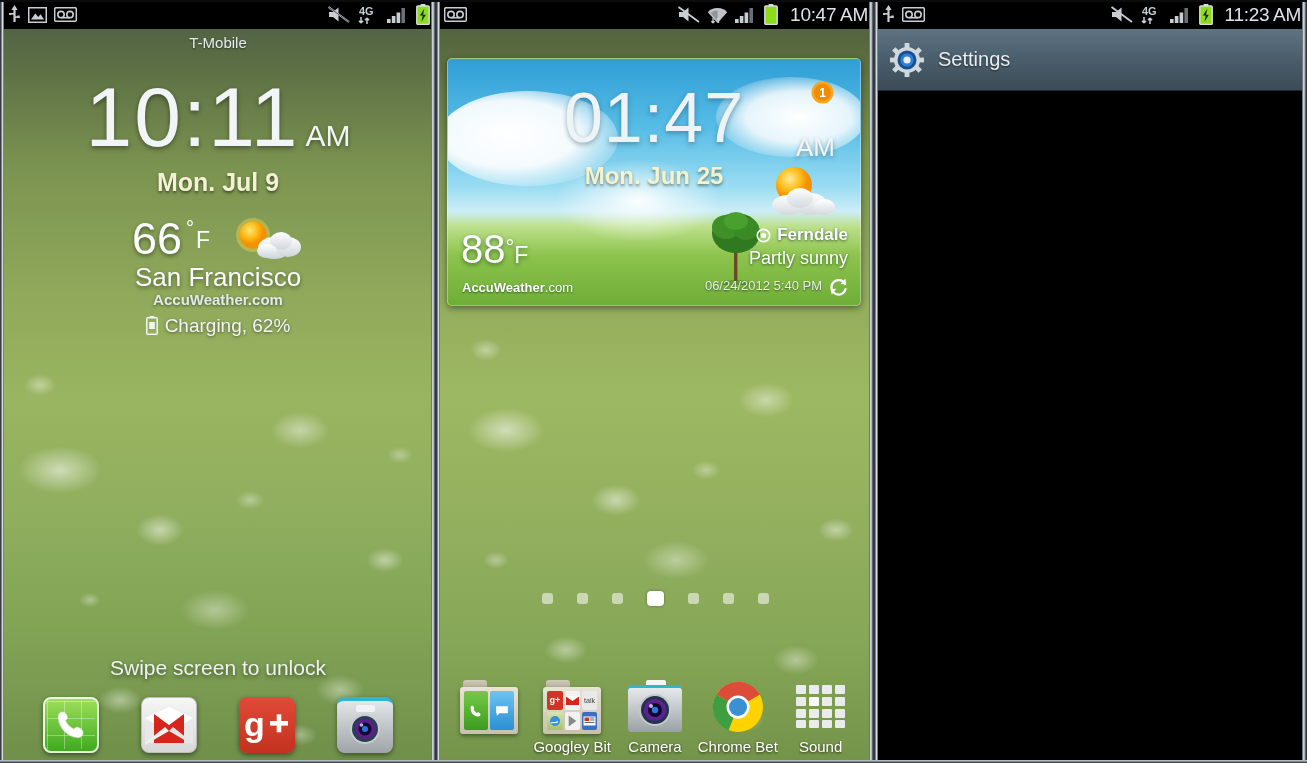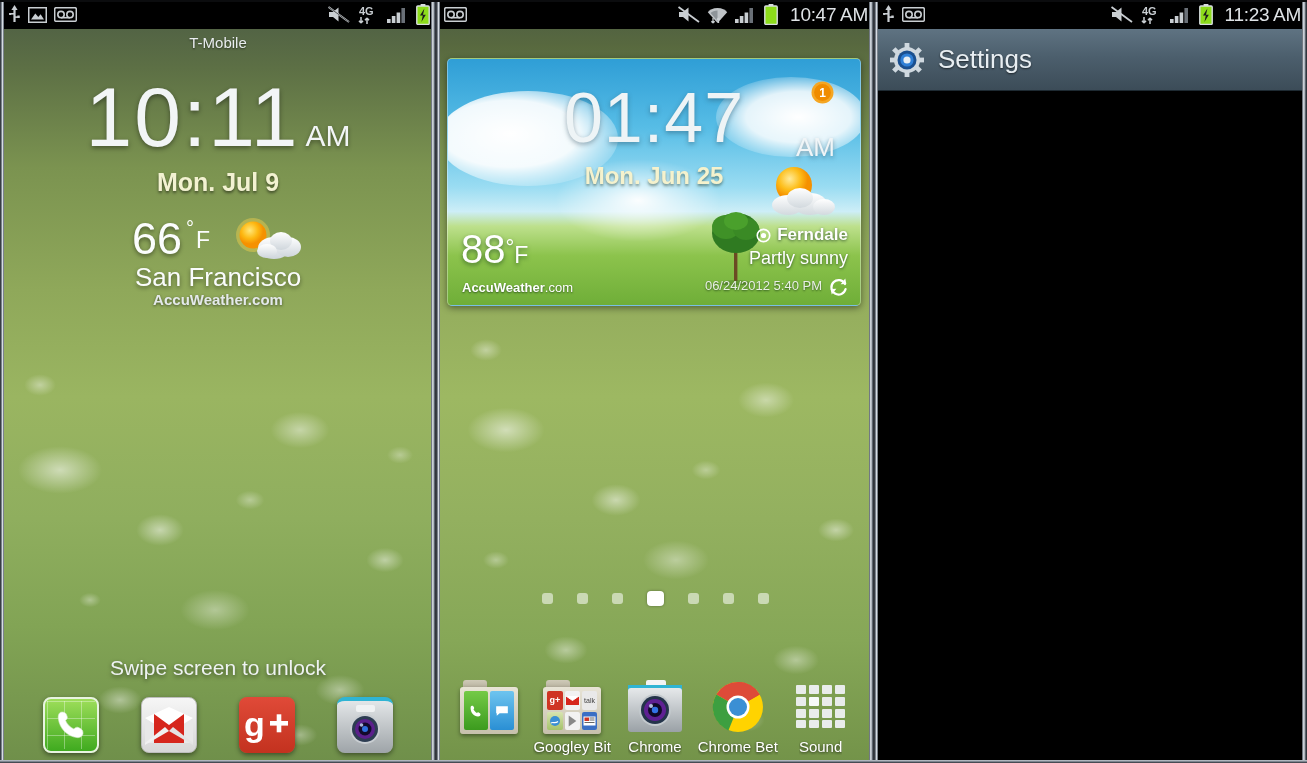--- a/index.html
+++ b/index.html
@@ -163,21 +163,21 @@
   .folder-body { position:absolute; left:0; top:7px; width:58px; height:47px; border-radius:3px;
     background:linear-gradient(to bottom,#e8e4d6,#c6c0ac); box-shadow:0 2px 4px rgba(0,0,0,.4);
     padding:4px; display:grid; gap:2px; }
   .mini { border-radius:2px; }
 
   
   .settings-root { position:absolute; inset:0; background:#000; z-index:5; }
   .settings-header { position:absolute; top:29px; left:0; right:0; height:62px;
     background:linear-gradient(to bottom,#5f7382 0%,#4c5f6d 45%,#3c4c58 100%);
     border-bottom:1px solid #1e2a32; display:flex; align-items:center; padding-left:16px; gap:14px; z-index:20; }
-  .settings-title { color:#e8eef2; font-size:26px; text-shadow:0 1px 2px rgba(0,0,0,.6);text-align:center; }
+  .settings-title { color:#e8eef2; font-size:20px; text-shadow:0 1px 2px rgba(0,0,0,.6);text-align:center; }
   .settings-list { position:absolute; top:91px; left:0; right:0; bottom:0; overflow:hidden; background:#000; }
   .sec-head { height:33px; background:linear-gradient(to bottom,#3b4a55,#2e3b45);
     border-top:1px solid #4c5d69; border-bottom:1px solid #151c21;
     display:flex; align-items:center; padding-left:17px; }
   .sec-head span { color:#cdd7de; font-size:17px; }
   .srow { height:77px; display:flex; align-items:center; padding-left:17px;
     border-bottom:1px solid #20242a; background:#000; position:relative; }
   .srow-icon { width:31px; height:31px; flex:0 0 31px; display:flex; align-items:center; justify-content:center; }
   .srow-label { margin-left:26px; color:#e9ecef; font-size:25px; }
   .srow.noicon .srow-label { margin-left:57px; }
@@ -298,20 +298,30 @@
               <ellipse cx="48" cy="34" rx="16" ry="11" fill="url(#cg1)"></ellipse>
               <ellipse cx="62" cy="33" rx="13" ry="10" fill="url(#cg1)"></ellipse>
               <ellipse cx="55" cy="27" rx="11" ry="9" fill="url(#cg1)"></ellipse>
               <ellipse cx="41" cy="37" rx="10" ry="7" fill="url(#cg1)"></ellipse>
             </g>
           </svg>
         </span>
       </div>
       <div class="lock-city">San Francisco</div>
       <div class="lock-src">AccuWeather.com</div>
+      <div class="lock-charge">
+        <span class="ic">
+          <svg width="12" height="19" viewBox="0 0 12 19">
+            <rect x="3.8" y="0" width="4.4" height="2" fill="#f2f5f6"></rect>
+            <rect x="0.8" y="1.8" width="10.4" height="16.4" rx="1" fill="none" stroke="#f2f5f6" stroke-width="1.5"></rect>
+            <rect x="3.2" y="6" width="5.6" height="7" fill="#f2f5f6"></rect>
+          </svg>
+        </span>
+        <span>Charging, 62%</span>
+      </div>
     </div>
 
     <div class="lock-unlock">Swipe screen to unlock</div>
 
     <div class="lock-dock">
       <div class="appicon ic-phone">
         <svg width="34" height="34" viewBox="0 0 34 34" style="position:relative;z-index:2;">
           <path d="M8 4 c3 0 4 1 5 4 c1 2 0 3 -1.5 4.4 c1.5 3.6 4.6 7 8.4 8.6 C21.5 19.5 22.6 18.6 24.6 19.6 c3 1.5 4.4 2.4 4.4 5.4 c0 3 -3 5 -6 4.6 C13 28.4 5.6 20.6 4.3 10.6 C3.9 7 5.2 4 8 4 Z" fill="#ffffff" stroke="#d9ead0" stroke-width="0.6"></path>
         </svg>
       </div>
@@ -555,21 +565,21 @@
                 </linearGradient>
               </defs>
             <circle cx="29" cy="30" r="16" fill="#c3c9cd"></circle>
             <circle cx="29" cy="30" r="14" fill="#24344a"></circle>
             <circle cx="29" cy="30" r="11" fill="#5f2093"></circle>
             <circle cx="29" cy="30" r="7" fill="#100a28"></circle>
             <circle cx="29" cy="30" r="3.2" fill="#3373e6"></circle>
             <circle cx="25" cy="26" r="2" fill="#cfe0ff" opacity=".85"></circle>
           </svg>
         </div>
-        <div class="dock-label">Chrome</div>
+        <div class="dock-label">Camera</div>
       </div>
 
       <div class="dockitem">
         <div style="width:56px;height:54px;">
           <svg width="56" height="54" viewBox="0 0 56 54">
             <circle cx="28" cy="27" r="25" fill="#ffd300"></circle>
             <path d="M28 2 A25 25 0 0 1 49.7 14.5 L28 27 Z" fill="#dd4b39"></path>
             <path d="M6.3 14.5 A25 25 0 0 1 49.7 14.5 L28 27 Z" fill="#dd4b39"></path>
             <path d="M6.3 14.5 A25 25 0 0 0 18.4 50.4 L28 27 Z" fill="#3d9f40"></path>
             <circle cx="28" cy="27" r="11.5" fill="#ffffff"></circle>

